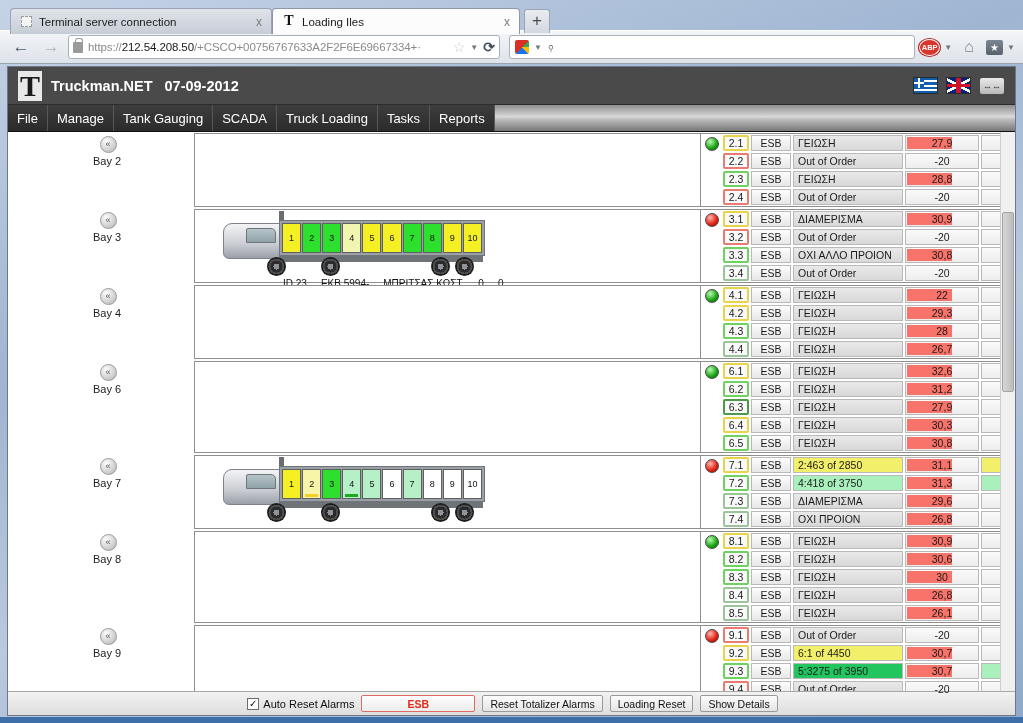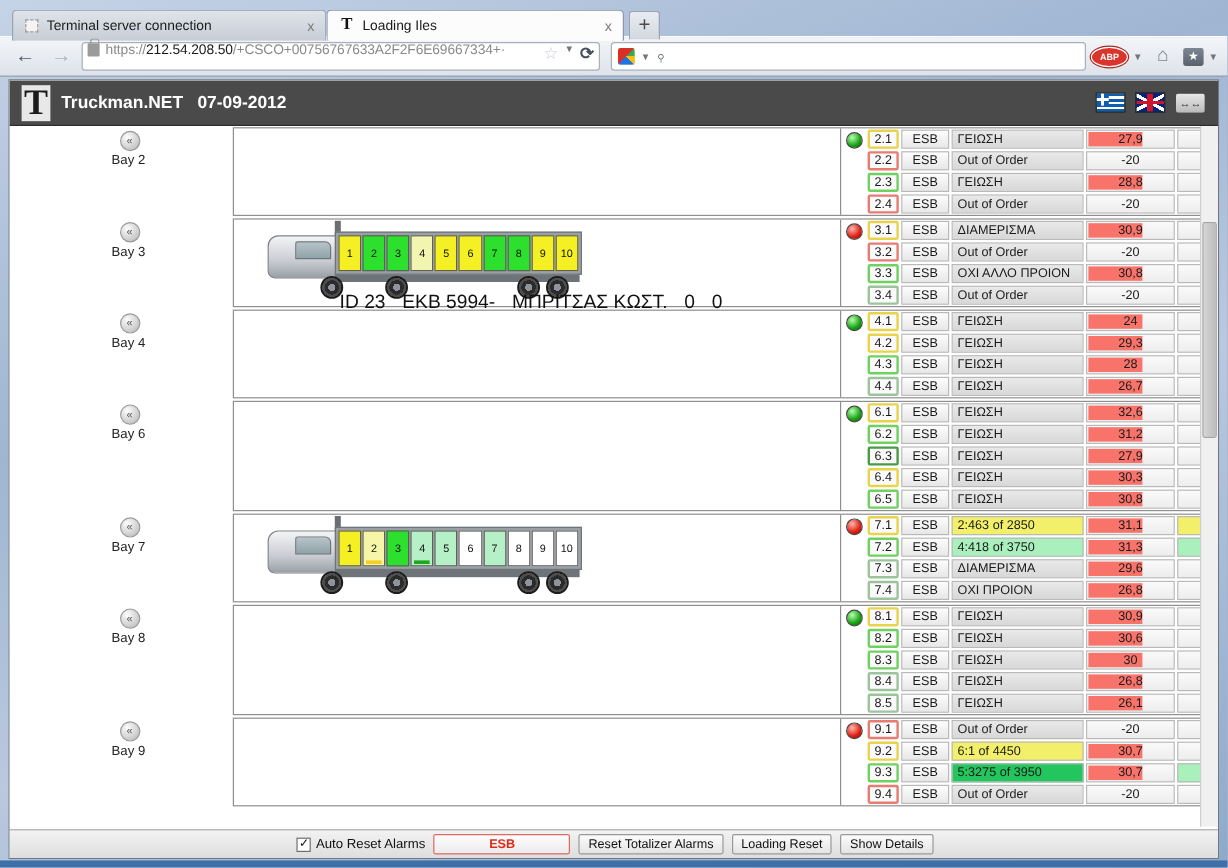--- a/index.html
+++ b/index.html
@@ -71,21 +71,21 @@
   }
   .navbtn {
     width: 26px; height: 24px;
     display: flex; align-items: center; justify-content: center;
     font-size: 17px; color: #4e5b6b;
   }
   .navbtn.fwd { color: #a9b2bd; }
   .urlbox {
     flex: 0 0 auto; width: 432px; height: 24px;
     background: #fff; border: 1px solid #a7b0bb; border-radius: 3px;
-    display: flex; align-items: flex-start; padding: 0 4px; gap: 5px;
+    display: flex; align-items: center; padding: 0 4px; gap: 5px;
     font-size: 11.5px;
   }
   .lockicon {
     width: 10px; height: 11px; background: #9a9a9a;
     position: relative; border-radius: 1px; flex: none;
   }
   .lockicon::before {
     content:""; position:absolute; left:2px; top:-4px;
     width:6px; height:6px; border:1.6px solid #9a9a9a;
     border-bottom:none; border-radius:3px 3px 0 0;
@@ -109,21 +109,21 @@
     background:
       linear-gradient(135deg,#d93025 0 50%, transparent 50%),
       linear-gradient(45deg,#1a73e8 0 50%, transparent 50%),
       linear-gradient(to top,#fbbc04 0 50%, transparent 50%),
       #34a853;
     border-radius: 2px;
   }
   .searchph { flex: 1; color: #8f8f8f; font-style: italic; }
   .magnify { color: #4a5663; font-size: 13px; transform: rotate(-45deg); }
   .abp {
-    width: 31px; height: 17px; border-radius: 50%;
+    width: 21px; height: 17px; border-radius: 50%;
     background: #d9352c; color: #fff; font-size: 7.5px; font-weight: bold;
     display: flex; align-items: center; justify-content: center;
     border: 1.5px solid #fff; box-shadow: 0 0 0 1px #a92820;
   }
   .homeicon { font-size: 16px; color: #7b848f; }
   .bmicon {
     width: 17px; height: 15px; border-radius: 2px;
     background: linear-gradient(to bottom,#7d8793,#58616c);
     color: #fff; font-size: 10px; text-align: center; line-height: 15px;
   }
@@ -280,21 +280,21 @@
     position: absolute; left: 56px; right: 2px; top: 39px; height: 6px;
     background: #6f7479;
   }
   .wheel {
     position: absolute; width: 19px; height: 19px; border-radius: 50%;
     background: radial-gradient(circle at 50% 50%, #8f949a 0 3px, #2b2b2b 3px 6px, #4d4d4d 6px 8px, #1c1c1c 8px);
     top: 40px;
   }
   .truckinfo {
     position: absolute; left: 60px; bottom: -14px;
-    font-size: 16px; color: #111; white-space: nowrap;
+    font-size: 10px; color: #111; white-space: nowrap;
   }
   .truckinfo span { margin-right: 14px; }
 
   
   .rowscol {
     width: 316px; flex: none;
     border-left: 1px solid #8f8f8f;
     display: flex;
   }
   .lampcol {
@@ -431,20 +431,30 @@
       <div class="logoT">T</div>
       <span class="apptitle">Truckman.NET</span>
       <span class="appdate">07-09-2012</span>
       <div class="hdr-right">
         <div class="flag flag-gr"></div>
         <div class="flag flag-uk"></div>
         <div class="fsicon">↔↔</div>
       </div>
     </div>
 
+    <div class="menubar">
+      <div class="menuitem">File</div>
+      <div class="menuitem">Manage</div>
+      <div class="menuitem">Tank Gauging</div>
+      <div class="menuitem">SCADA</div>
+      <div class="menuitem">Truck Loading</div>
+      <div class="menuitem">Tasks</div>
+      <div class="menuitem">Reports</div>
+      <div class="menufill"></div>
+    </div>
 
     <div class="content">
       <div class="bays" id="bays-root">
           <div class="bay">
             <div class="baylabelcol">
               <div class="baybtn">«</div>
               <div class="baylabel">Bay 2</div>
             </div>
             <div class="baybox">
               <div class="truckzone"></div>
@@ -585,21 +595,21 @@
                 <div class="lampcol">
                   <div class="lamp green"></div>
                 </div>
                 <div class="rowtable">
                   <div class="drow">
                     <div class="cell c-id" style="border-color:#e8d34a">4.1</div>
                     <div class="cell c-esb">ESB</div>
                     <div class="cell c-desc">ΓΕΙΩΣΗ</div>
                     <div class="cell c-val">
                       <span class="bar" style="width:62%"></span>
-                      <span class="vtext">24</span>
+                      <span class="vtext">22</span>
                     </div>
                     <div class="cell c-qty">0</div>
                   </div>
                   <div class="drow">
                     <div class="cell c-id" style="border-color:#e8d34a">4.2</div>
                     <div class="cell c-esb">ESB</div>
                     <div class="cell c-desc">ΓΕΙΩΣΗ</div>
                     <div class="cell c-val">
                       <span class="bar" style="width:62%"></span>
                       <span class="vtext">29,3</span>

